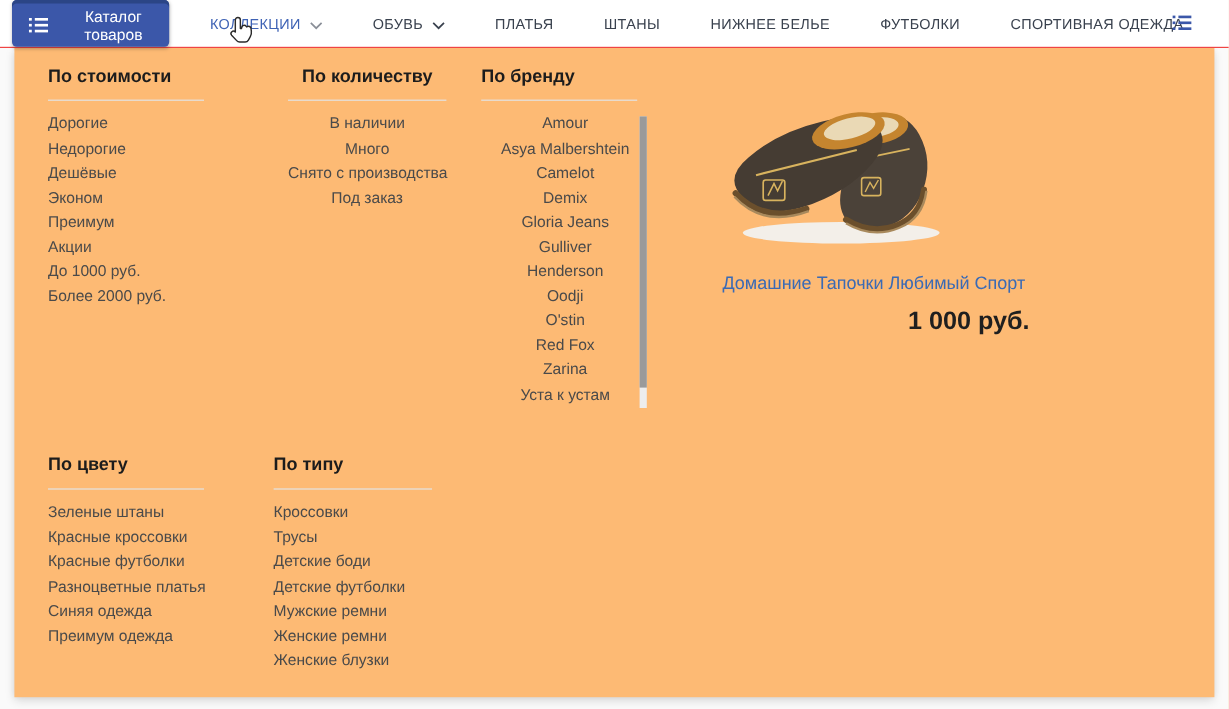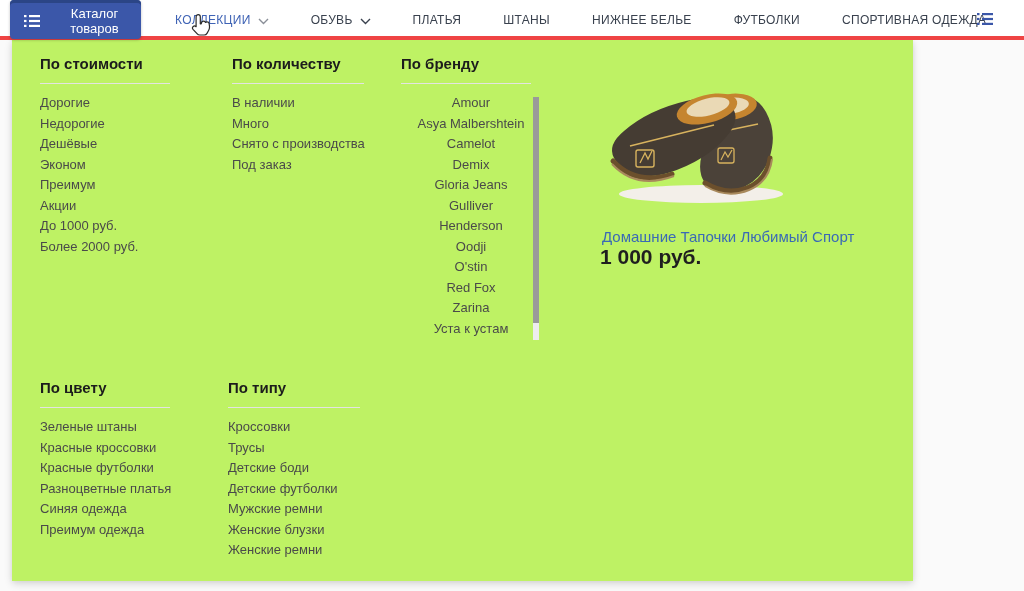--- a/index.html
+++ b/index.html
@@ -1,59 +1,59 @@
 <!DOCTYPE html>
 <html><head>
 <meta charset="utf-8">
 <style>
   * { margin:0; padding:0; box-sizing:border-box; }
   html,body { width:1024px; height:591px; overflow:hidden; }
   body { font-family:"Liberation Sans", sans-serif; background:#fafafa; position:relative; }
 
   
   .topbar { position:absolute; left:0; top:0; width:1024px; height:40px; background:#fff;
-            border-bottom:4px solid #ef4444; z-index:2; }
+            border-bottom:1px solid #ef4444; z-index:2; }
   .catalog-btn { position:absolute; left:10px; top:0; width:131px; height:39px;
                  background:#3b57a9; color:#fff; border:none; border-radius:4px;
                  box-shadow: inset 0 3px 0 #2b4586, 0 1px 3px rgba(0,0,0,.25);
                  font-size:13px; display:flex; align-items:center; gap:8px;
                  padding:3px 0 0 14px; cursor:pointer; font-family:inherit; }
   .nav-links { position:absolute; left:175px; top:0; height:40px; display:flex;
                align-items:center; gap:42px; }
   .nav-link { font-size:12px; letter-spacing:.3px; color:#39414e; text-decoration:none;
               display:flex; align-items:center; gap:7px; white-space:nowrap; text-transform:uppercase; }
   .nav-link.active { color:#3f63b5; }
   .nav-link .chev { color:#8a8f98; display:inline-flex; margin-top:2px; }
   .nav-link.active .chev { color:#8a8f98; }
   .nav-link:not(.active) .chev { color:#39414e; }
   .nav-list-icon { position:absolute; right:31px; top:12px; color:#3b57a9; cursor:pointer; }
 
   
-  .panel { position:absolute; left:12px; top:40px; width:901px; height:541px;
-           background:#bef264; box-shadow:0 3px 8px rgba(0,0,0,.14), 0 0 5px rgba(0,0,0,.06); z-index:1;padding-left:24px; }
+  .panel { position:absolute; left:12px; top:40px; width:1000px; height:541px;
+           background:#fdba74; box-shadow:0 3px 8px rgba(0,0,0,.14), 0 0 5px rgba(0,0,0,.06); z-index:1;padding-left:24px; }
   .col { position:absolute; }
   .col h3 { font-size:15px; font-weight:bold; color:#1c1c1c; padding-bottom:11px;
             border-bottom:1px solid #e3e3e3; }
   .col .items { margin-top:9px; }
   .menu-item { font-size:13px; color:#4a4a4a; line-height:20.5px; cursor:pointer; white-space:nowrap; }
   .col-cost    { left:28px;  top:15px;  width:130px; }
-  .col-qty     { left:220px; top:15px;  width:132px; }
+  .col-qty     { left:228px; top:15px;  width:132px;text-align:center; }
   .col-brand   { left:389px; top:15px;  width:130px; }
   .col-color   { left:28px;  top:339px; width:130px; }
   .col-type    { left:216px; top:339px; width:132px; }
   .col-brand .items { height:247px; overflow:hidden; position:relative; width:140px;text-align:center; }
   .sb-track { position:absolute; right:2px; top:4px; width:6px; height:243px; background:#ededed; }
   .sb-thumb { position:absolute; right:2px; top:4px; width:6px; height:226px; background:#9a9a9a; cursor:pointer; }
 
   
   .product { position:absolute; left:586px; top:22px; width:260px; }
   .product-img { display:block; margin-left:8px; }
   .product-title { display:block; margin-top:14px; margin-left:4px; font-size:15px;
                    color:#3a6ab5; text-decoration:none; }
-  .product-price { margin-left:2px; font-size:21px; font-weight:bold; color:#1f1f1f; }
+  .product-price { margin-top:11px; margin-left:2px; font-size:21px; font-weight:bold; color:#1f1f1f;text-align:right; }
 
   
   .cursor { position:absolute; left:191px; top:13px; z-index:5; pointer-events:none; }
 </style>
 </head>
 <body>
 
 <div class="topbar">
   <button class="catalog-btn">
     <span style="display:inline-flex;">
@@ -168,22 +168,22 @@
   </div>
 
   <div class="col col-type">
     <h3>По типу</h3>
     <div class="items">
       <div class="menu-item">Кроссовки</div>
         <div class="menu-item">Трусы</div>
         <div class="menu-item">Детские боди</div>
         <div class="menu-item">Детские футболки</div>
         <div class="menu-item">Мужские ремни</div>
+        <div class="menu-item">Женские ремни</div>
         <div class="menu-item">Женские блузки</div>
-        <div class="menu-item">Женские ремни</div>
     </div>
   </div>
 
   <div class="product">
     <svg class="product-img" width="190" height="152" viewBox="0 0 190 152">
       <ellipse cx="95" cy="132" rx="82" ry="9" fill="#f3efe9"></ellipse>
 
       <g>
         <path d="M116 36 Q146 26 160 50 Q172 72 163 97 Q154 121 130 128 Q110 134 99 121 Q91 110 96 92 Q102 70 104 56 Q107 42 116 36 Z" fill="#4b4239"></path>
         <path d="M99 121 Q120 134 141 126 Q161 118 164 96" fill="none" stroke="#6b4f2c" stroke-width="5" stroke-linecap="round"></path>

